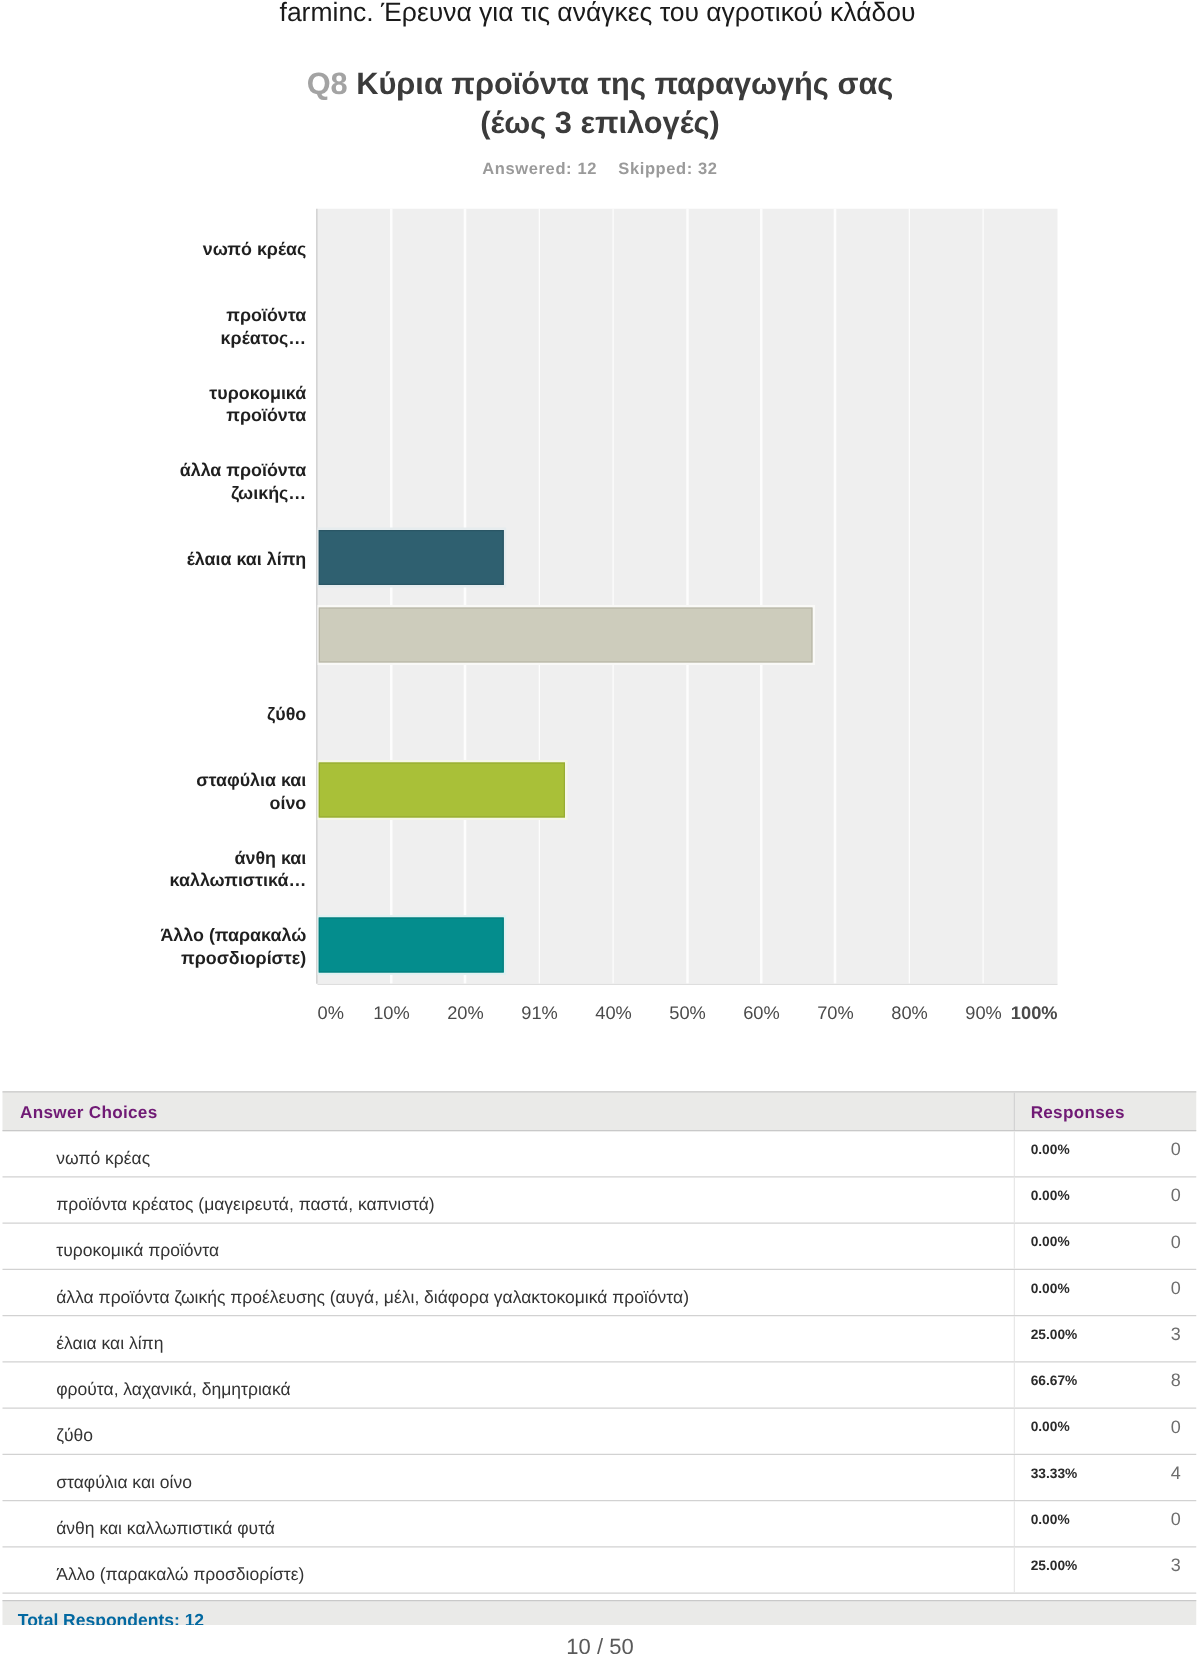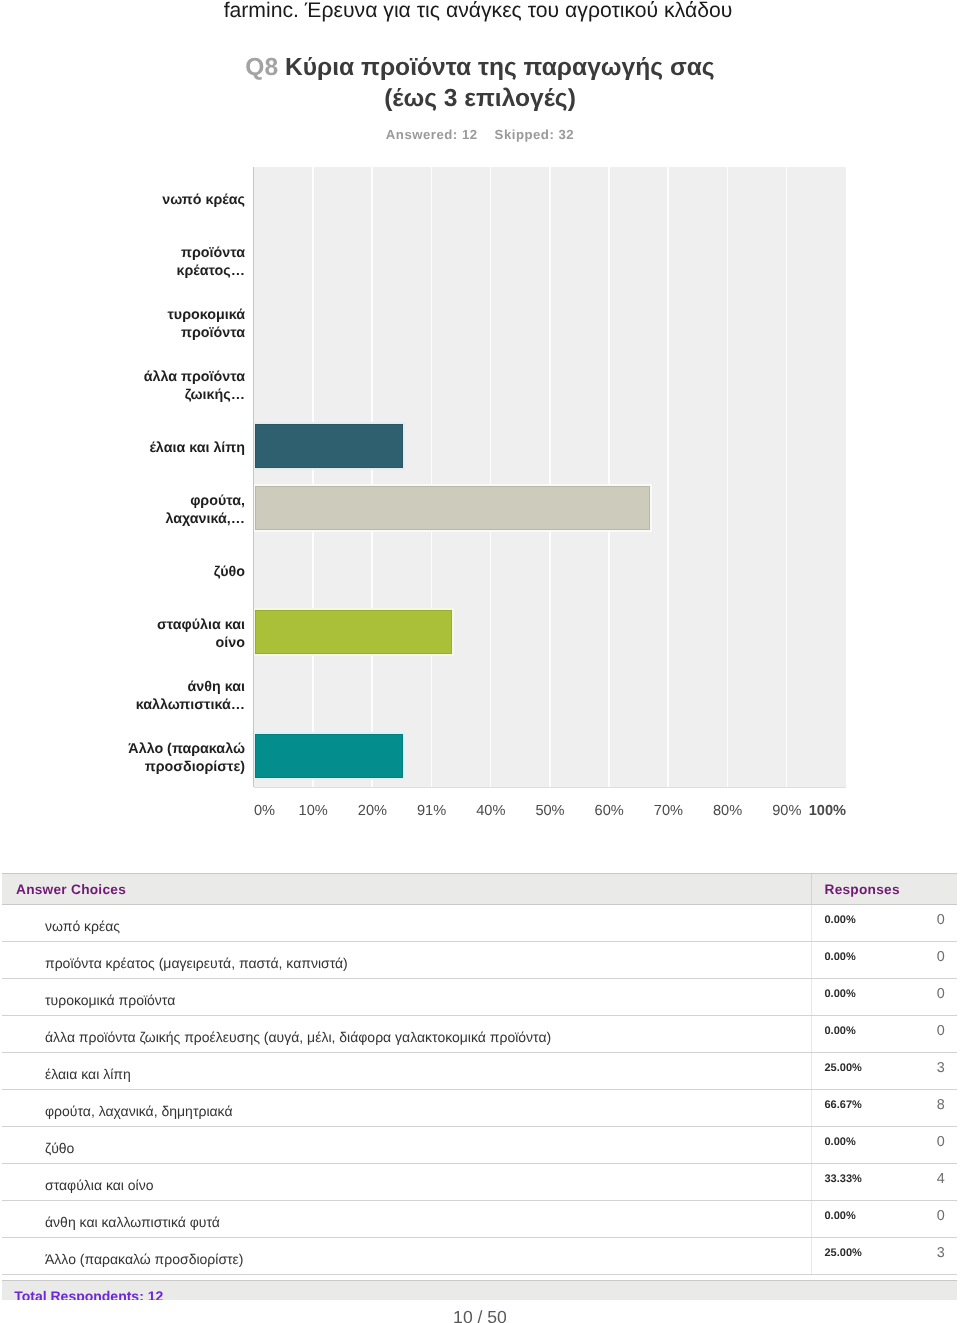--- a/index.html
+++ b/index.html
@@ -59,21 +59,21 @@
       padding-top:5px;box-sizing:border-box;
       font-size:14.0px;font-weight:400;color:#333333;}
   .trow .pct{position:absolute;left:822.5px;top:0;height:100%;display:flex;align-items:center;
       padding-bottom:7px;box-sizing:border-box;
       font-size:11px;font-weight:700;color:#2b2b2b;}
   .trow .cnt{position:absolute;right:12.3px;top:0;height:100%;display:flex;align-items:center;
       padding-bottom:7px;box-sizing:border-box;
       font-size:14.4px;font-weight:400;color:#6e6e6e;}
   #tfoot{position:relative;margin-top:5px;height:19.5px;background:#eaeae8;overflow:hidden;
       border-top:1px solid #c9c9c9;box-sizing:border-box;}
-  #tfoot .tlabel{position:absolute;left:12.2px;top:5.5px;font-size:14px;font-weight:700;color:#6d28d9;
+  #tfoot .tlabel{position:absolute;left:12.2px;top:5.5px;font-size:14px;font-weight:700;color:#0369a1;
       white-space:nowrap;line-height:18px;}
 
   
   #page-indicator{position:absolute;left:0;top:1306.5px;width:960px;text-align:center;
       font-size:17.6px;color:#5a5a5a;font-weight:400;}
 </style>
 </head>
 <body>
 
 <div class="page">
@@ -104,21 +104,20 @@
     </div>
     <div id="yaxis-line"></div>
     <div id="plot-bottom"></div>
     <div class="cat-label" style="top:1.00px">νωπό κρέας</div>
     <div class="cat-label" style="top:63.00px">προϊόντα κρέατος…</div>
     <div class="cat-label" style="top:125.00px">τυροκομικά προϊόντα</div>
     <div class="cat-label" style="top:187.00px">άλλα προϊόντα ζωικής…</div>
     <div class="cat-label" style="top:249.00px">έλαια και λίπη</div>
     <div class="bar-halo" style="top: 254.75px; height: 48.5px; width: 151.5px; background: rgb(230, 236, 238);"></div>
     <div class="bar" style="top: 256.75px; height: 44.5px; width: 148px; background: rgb(47, 96, 112); border: 1px solid rgb(42, 86, 101);"></div>
-    <div class="cat-label" style="top:311.00px">φρούτα, λαχανικά,…</div>
     <div class="bar-halo" style="top: 316.75px; height: 48.5px; width: 398.186px; background: rgb(249, 249, 247);"></div>
     <div class="bar" style="top: 318.75px; height: 44.5px; width: 394.686px; background: rgb(205, 204, 188); border: 1px solid rgb(185, 184, 169);"></div>
     <div class="cat-label" style="top:373.00px">ζύθο</div>
     <div class="cat-label" style="top:435.00px">σταφύλια και οίνο</div>
     <div class="bar-halo" style="top: 440.75px; height: 48.5px; width: 200.814px; background: rgb(245, 247, 231);"></div>
     <div class="bar" style="top: 442.75px; height: 44.5px; width: 197.314px; background: rgb(169, 192, 56); border: 1px solid rgb(152, 173, 50);"></div>
     <div class="cat-label" style="top:497.00px">άνθη και καλλωπιστικά…</div>
     <div class="cat-label" style="top:559.00px">Άλλο (παρακαλώ προσδιορίστε)</div>
     <div class="bar-halo" style="top: 564.75px; height: 48.5px; width: 151.5px; background: rgb(225, 241, 241);"></div>
     <div class="bar" style="top: 566.75px; height: 44.5px; width: 148px; background: rgb(4, 141, 141); border: 1px solid rgb(4, 127, 127);"></div>

